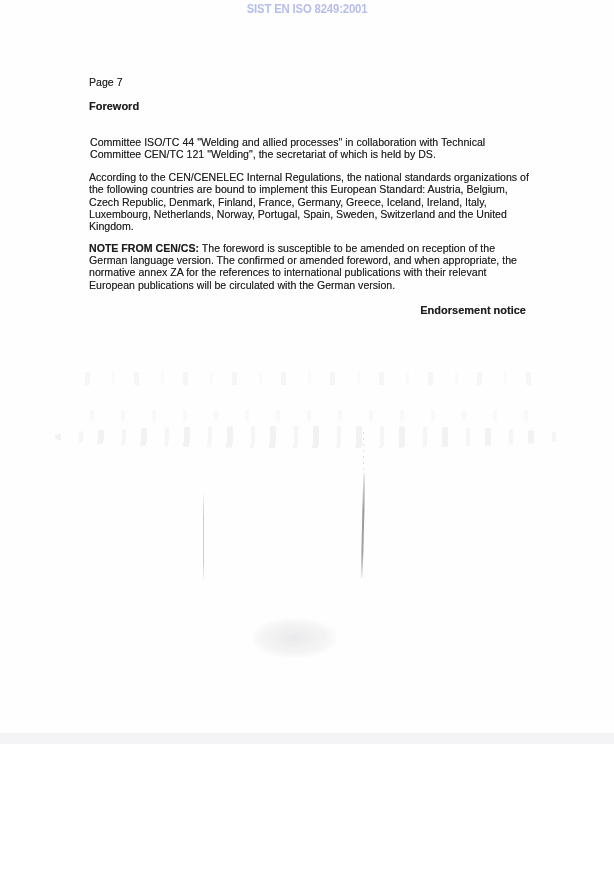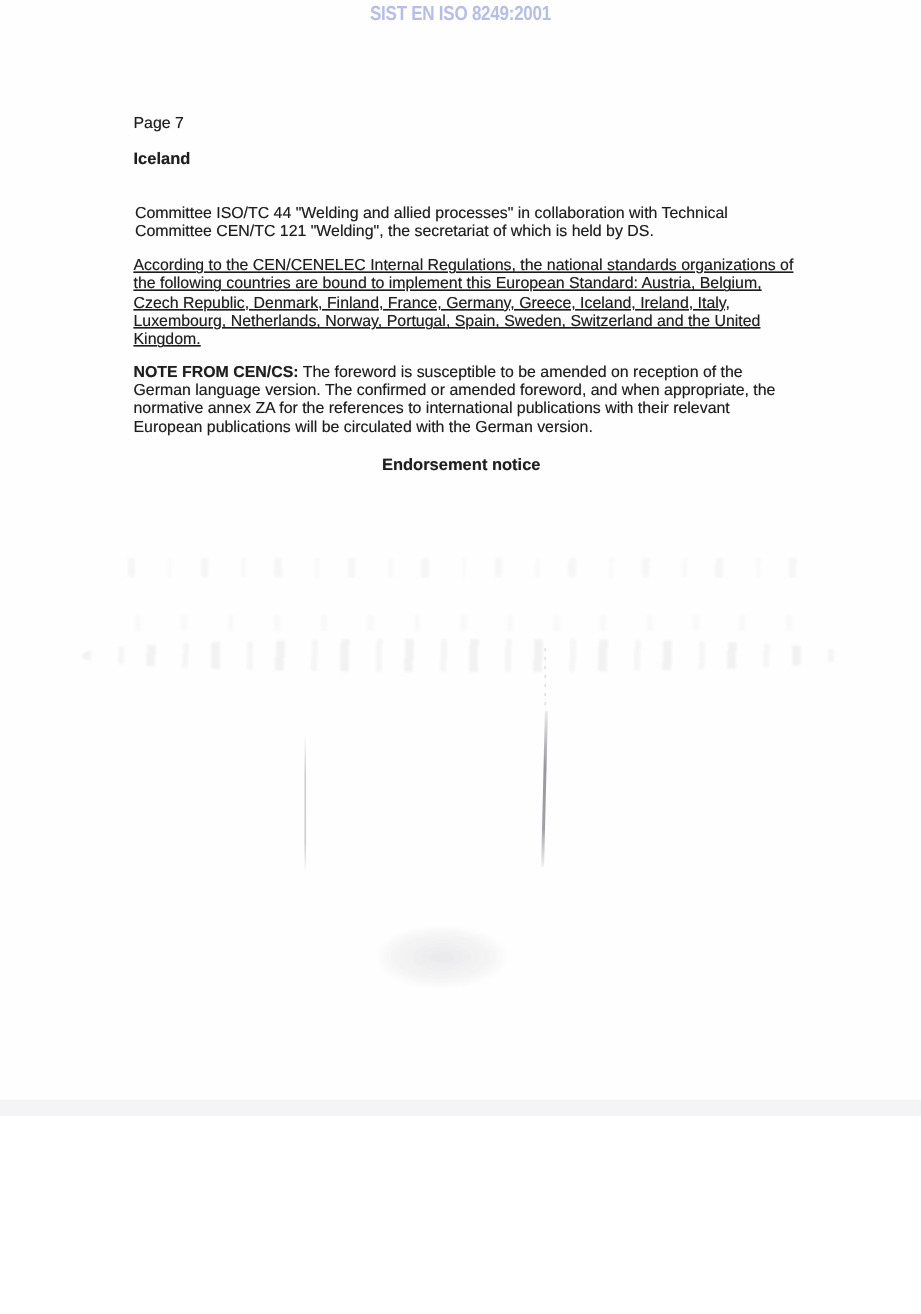--- a/index.html
+++ b/index.html
@@ -47,26 +47,26 @@
   .h-foreword {
     font-size: 11px;
     font-weight: bold;
     margin: 0 0 23px 0;
   }
   .para {
     margin: 0 0 12px 0;
     white-space: pre;
   }
   .para.p1 { margin-bottom: 11px; padding-left: 1px; }
-  .para.p3 { margin-bottom: 9px; text-decoration: underline; }
+  .para.p3 { margin-bottom: 9px; }
   .para.note { margin-bottom: 13px; }
   .b { font-weight: bold; }
   .h-endorsement {
     width: 437px;
-    text-align: center;
+    text-align: right;
     font-size: 11px;
     font-weight: bold;
     margin: 0 0 14px 0;
   }
   .para.last { margin-bottom: 0; }
 
   
   .vline-1 {
     position: absolute;
     left: 203px;
@@ -169,21 +169,21 @@
 <body>
 
 <div class="page">
 
   <div class="watermark">SIST EN ISO 8249:2001</div>
 
   <div class="content">
 
     <div class="meta"><div>Page 7</div></div>
 
-    <div class="h-foreword">Iceland</div>
+    <div class="h-foreword">Foreword</div>
 
     <p class="para p1">Committee ISO/TC 44 "Welding and allied processes" in collaboration with Technical
 Committee CEN/TC 121 "Welding", the secretariat of which is held by DS.</p>
 
 
     <p class="para p3">According to the CEN/CENELEC Internal Regulations, the national standards organizations of
 the following countries are bound to implement this European Standard: Austria, Belgium,
 Czech Republic, Denmark, Finland, France, Germany, Greece, Iceland, Ireland, Italy,
 Luxembourg, Netherlands, Norway, Portugal, Spain, Sweden, Switzerland and the United
 Kingdom.</p>

